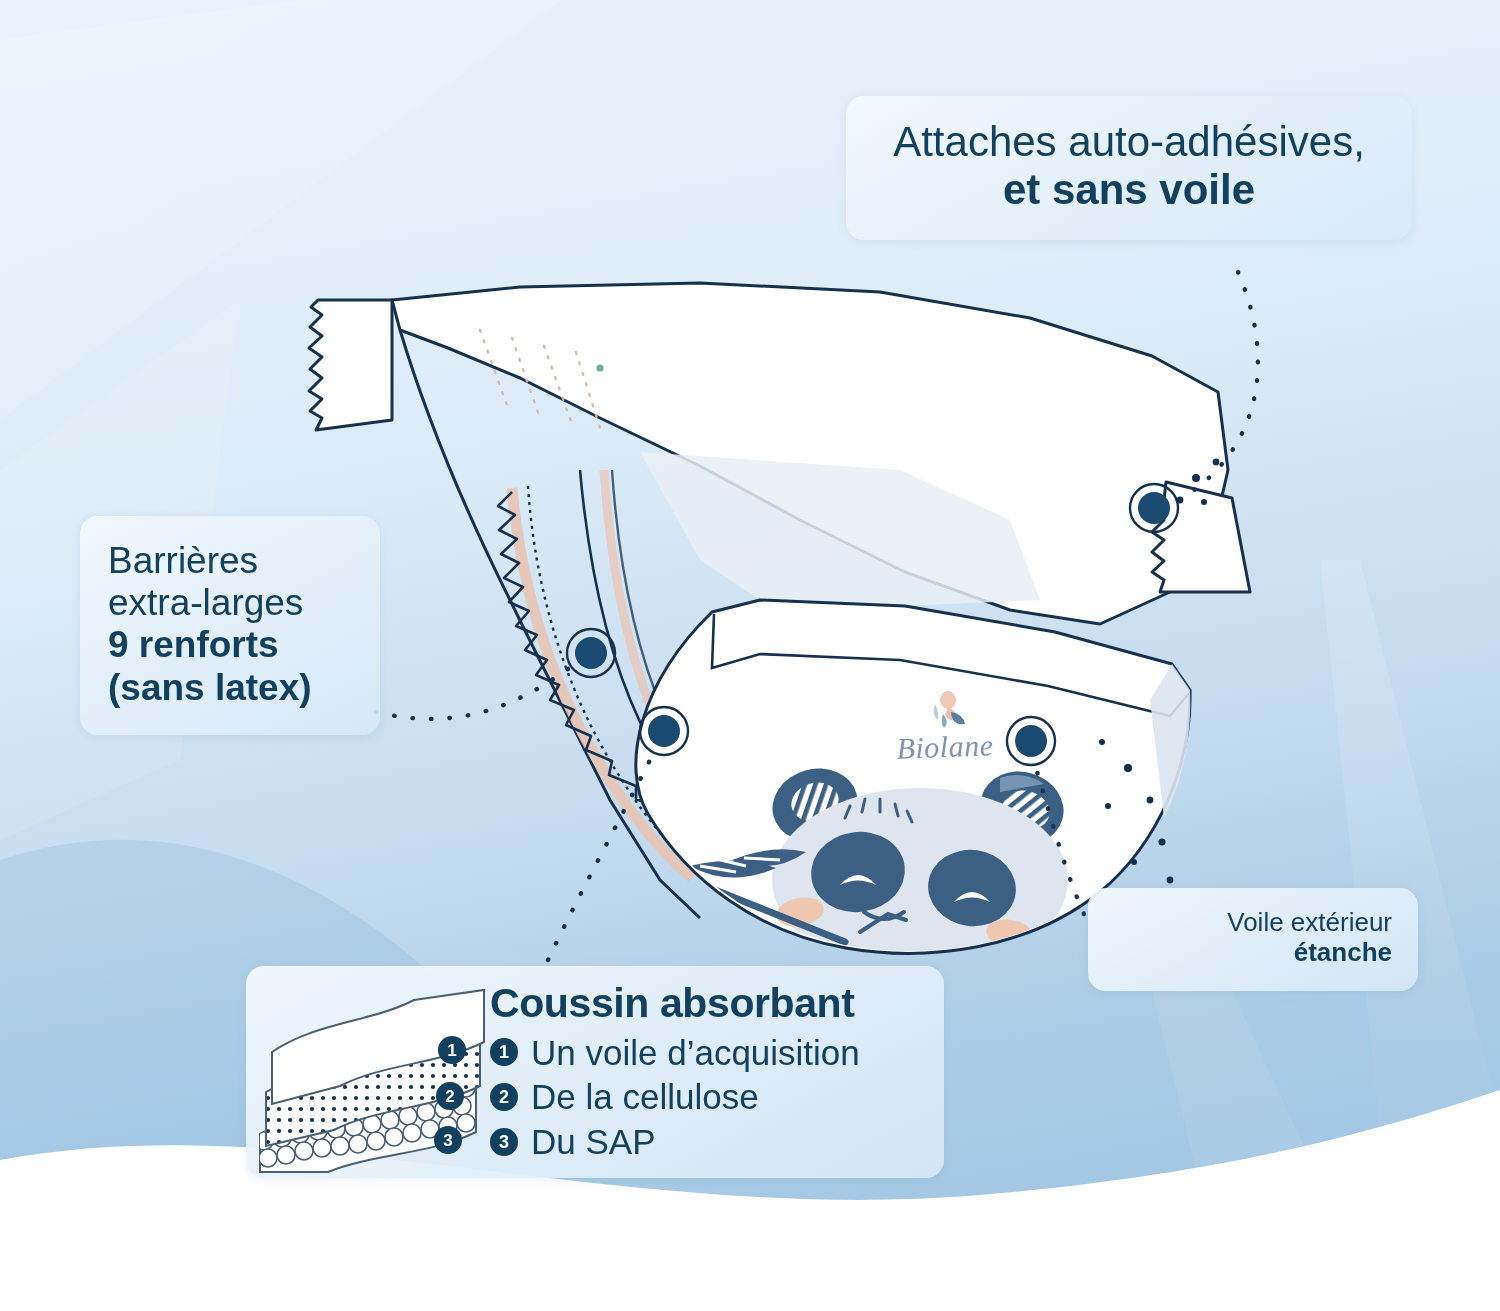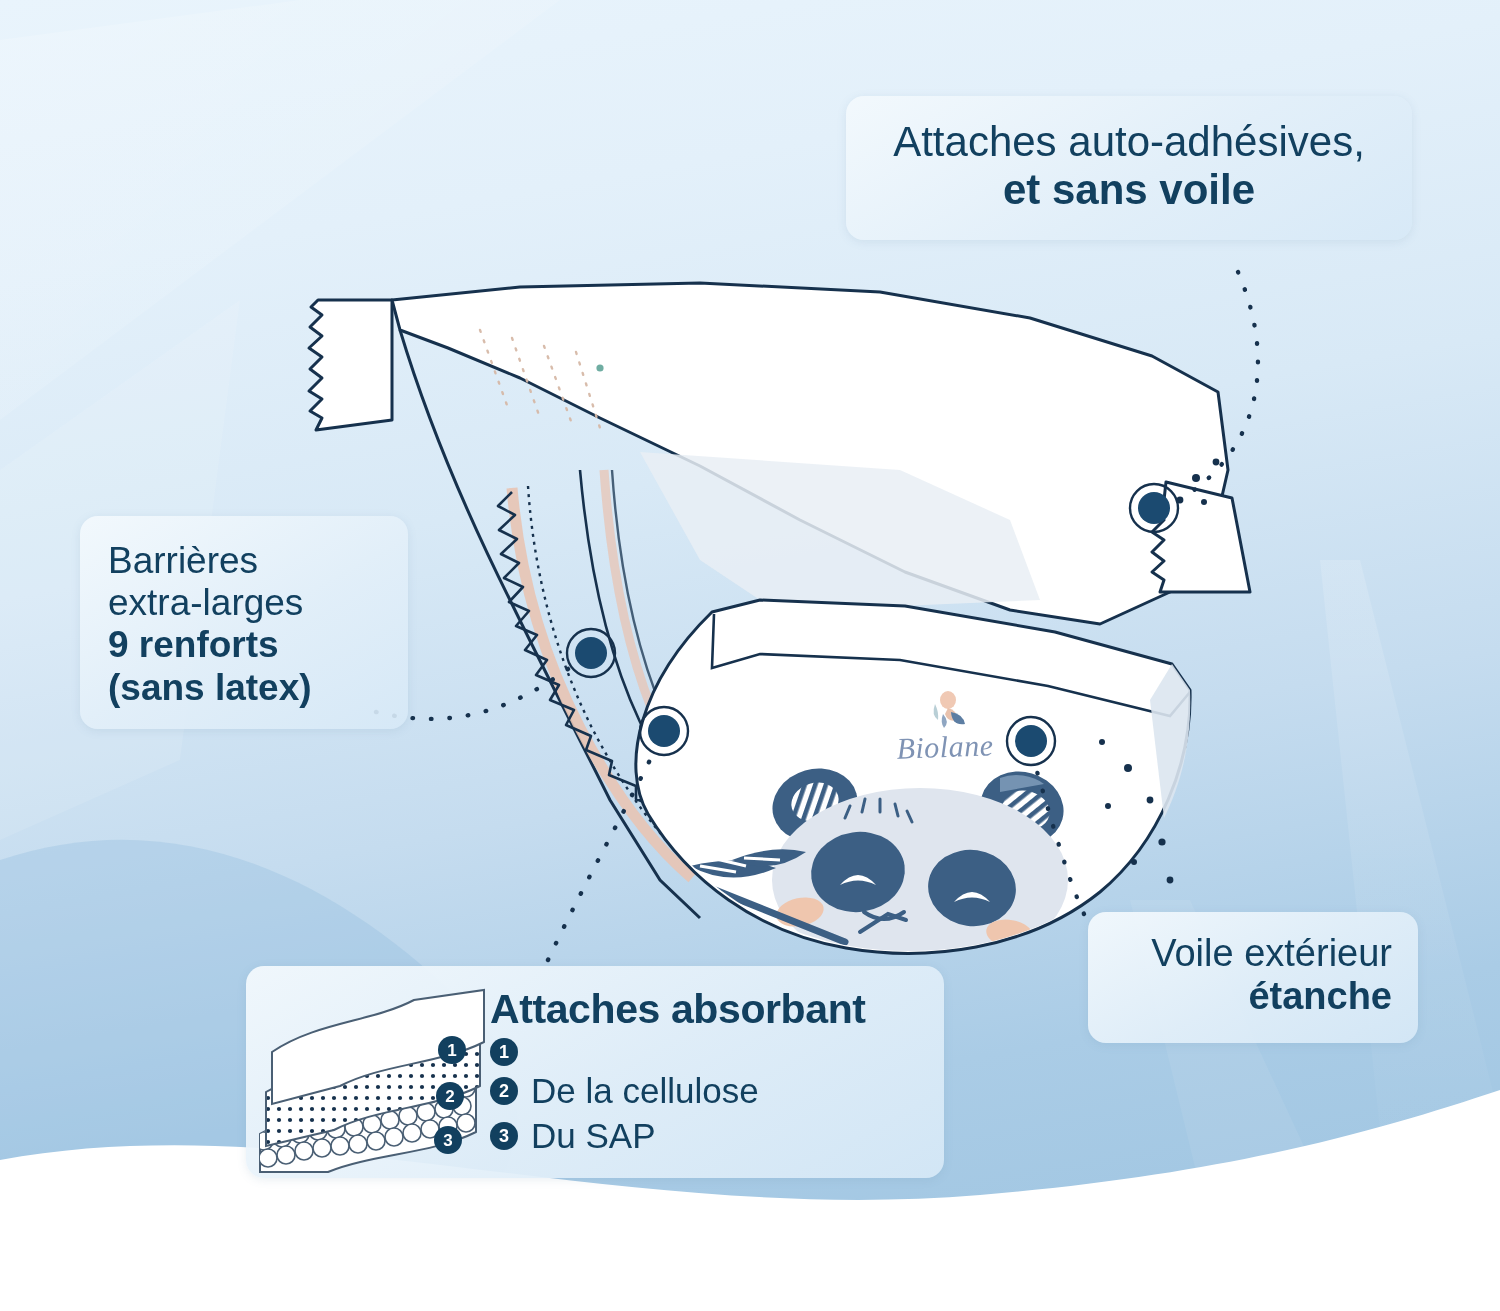--- a/index.html
+++ b/index.html
@@ -32,29 +32,29 @@
   .callout .lt { font-weight: 400; }
   .callout .bd { font-weight: 700; }
 
   #callout-fasteners {
     left: 846px; top: 96px; width: 566px;
     text-align: center;
     font-size: 42px;
     padding: 22px 30px 26px 30px;
   }
   #callout-barriers {
-    left: 80px; top: 516px; width: 328px;
+    left: 80px; top: 516px; width: 300px;
     text-align: left;
     font-size: 37px;
-    padding: 24px 26px 20px 28px;
+    padding: 24px 26px 26px 28px;
   }
   #callout-outer {
-    left: 1088px; top: 912px; width: 330px;
+    left: 1088px; top: 888px; width: 330px;
     text-align: right;
-    font-size: 38px;
+    font-size: 26px;
     padding: 20px 26px 24px 26px;
   }
   #callout-core {
     left: 246px; top: 966px; width: 698px; height: 212px;
     padding: 0;
     display: flex; align-items: center;
   }
   #core-art { width: 240px; height: 100%; position: relative; flex: none; }
   #core-text { flex: 1; padding: 8px 0 10px 4px; }
   #core-title {
@@ -383,24 +383,25 @@
           <text x="198" y="82" text-anchor="middle" fill="#ffffff" font-family="Liberation Sans, sans-serif" font-size="17" font-weight="bold">1</text>
           <circle cx="196" cy="122" r="14" fill="#12405f"></circle>
           <text x="196" y="128" text-anchor="middle" fill="#ffffff" font-family="Liberation Sans, sans-serif" font-size="17" font-weight="bold">2</text>
           <circle cx="194" cy="166" r="14" fill="#12405f"></circle>
           <text x="194" y="172" text-anchor="middle" fill="#ffffff" font-family="Liberation Sans, sans-serif" font-size="17" font-weight="bold">3</text>
         </g>
       </svg>
     </div>
 
     <div id="core-text">
-      <div id="core-title">Attaches absorbant</div>
+      <div id="core-title">Coussin absorbant</div>
 
       <div class="core-item">
         <span class="num-badge">1</span>
+        <span>Un voile d’acquisition</span>
       </div>
       <div class="core-item">
         <span class="num-badge">2</span>
         <span>De la cellulose</span>
       </div>
       <div class="core-item">
         <span class="num-badge">3</span>
         <span>Du SAP</span>
       </div>
     </div>

